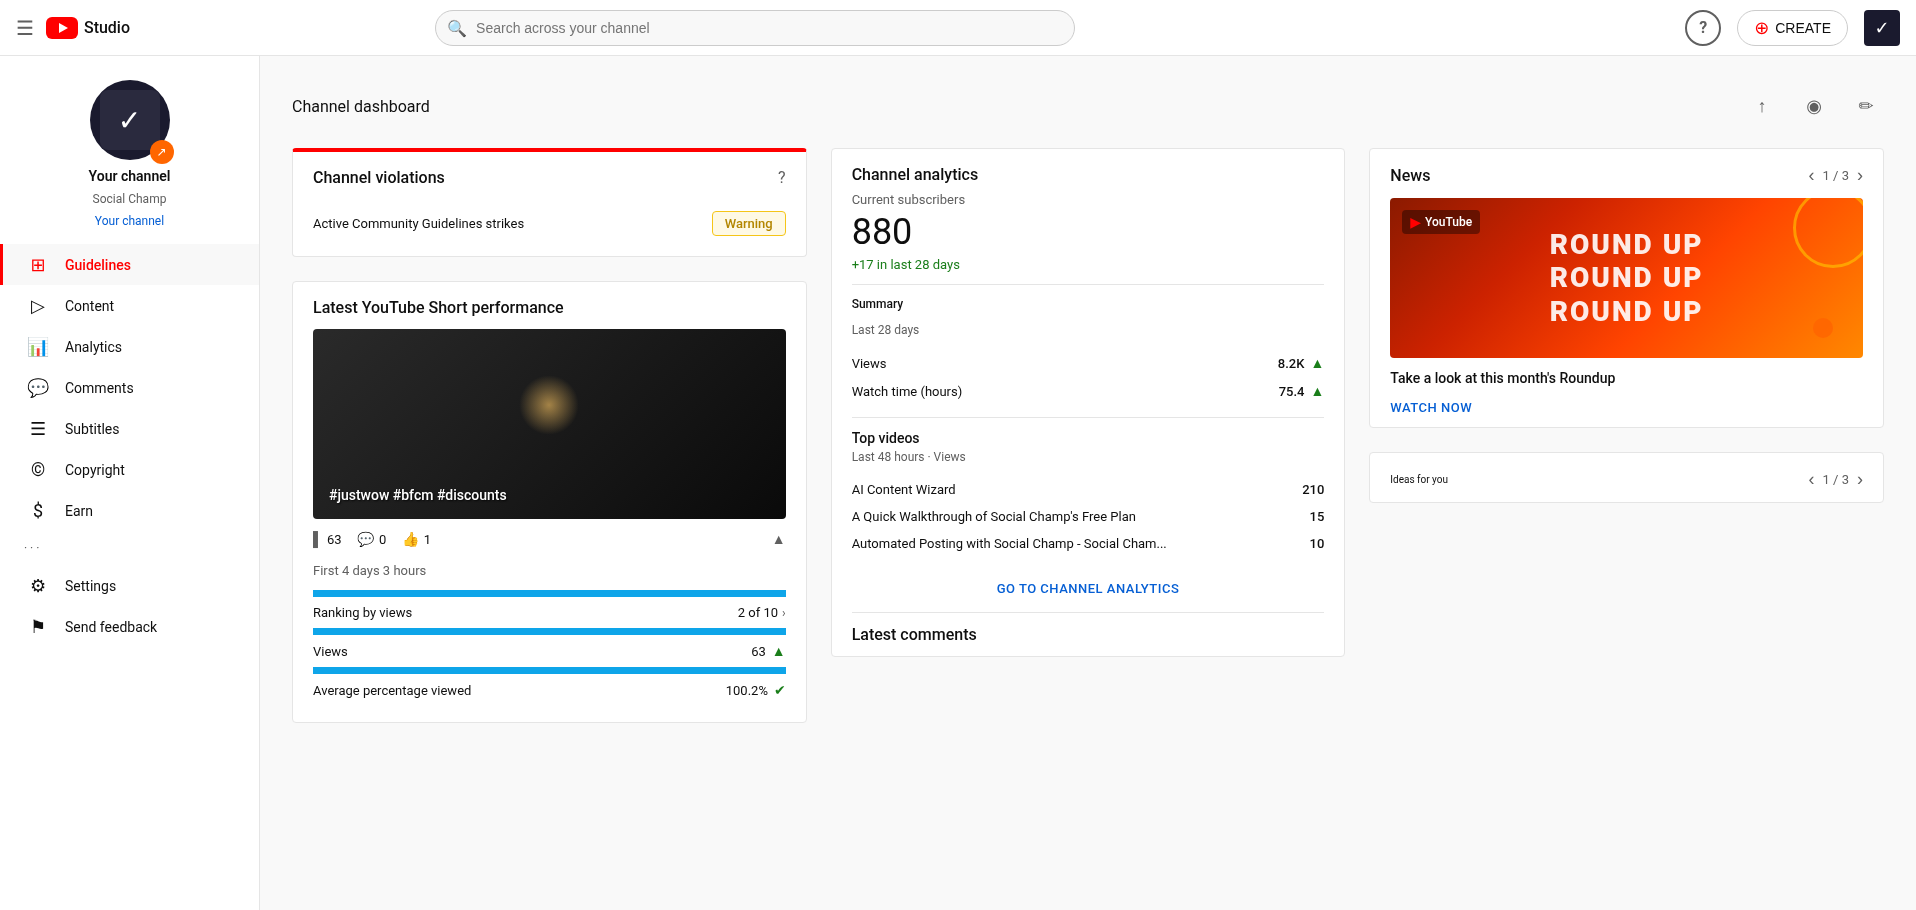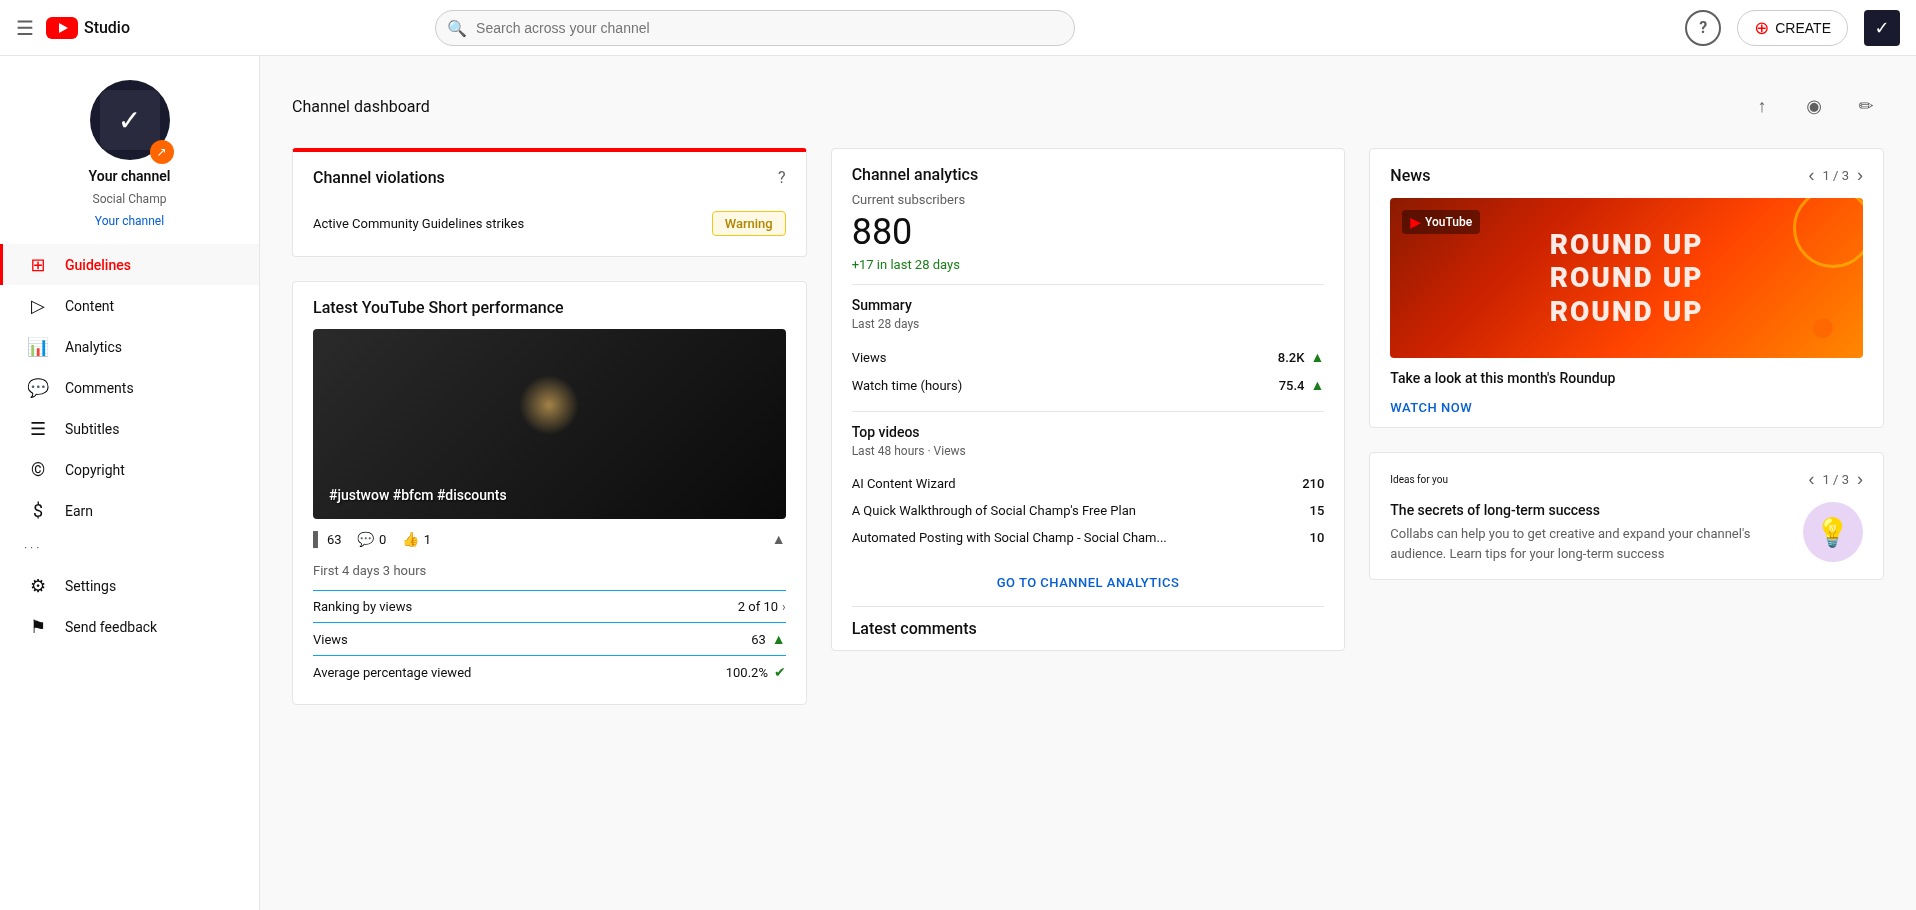--- a/index.html
+++ b/index.html
@@ -283,21 +283,21 @@
       font-size: 13px;
       color: #606060;
     }
     .performance-rows { padding: 0 20px 16px; }
     .perf-row {
       display: flex;
       align-items: center;
       justify-content: space-between;
       padding: 8px 0;
       font-size: 13px;
-      border-top: 1px solid #0ea5e9;
+      border-top: 7px solid #0ea5e9;
     }
     .perf-label { color: #0f0f0f; }
     .perf-rank { display: flex; align-items: center; gap: 4px; color: #0f0f0f; }
     .perf-value { display: flex; align-items: center; gap: 6px; }
     .perf-arrow { color: #606060; font-size: 12px; }
     .green-up { color: #1a7e1a; font-size: 14px; }
     .check-circle { color: #1a7e1a; font-size: 14px; }
 
     
     .analytics-card { }
@@ -305,21 +305,21 @@
       padding: 16px 20px 8px;
       font-size: 16px;
       font-weight: 500;
     }
     .subscribers-section { padding: 0 20px 12px; }
     .sub-label { font-size: 13px; color: #606060; margin-bottom: 4px; }
     .sub-count { font-size: 36px; font-weight: 400; color: #0f0f0f; }
     .sub-change { font-size: 13px; color: #1a7e1a; margin-top: 4px; }
     .divider { height: 1px; background: #e5e5e5; margin: 0 20px; }
     .summary-section { padding: 12px 20px; }
-    .summary-title { font-size: 14px; font-weight: 500; margin-bottom: 4px; }
+    .summary-title { font-size: 12px; font-weight: 500; margin-bottom: 12px; }
     .summary-period { font-size: 12px; color: #606060; margin-bottom: 12px; }
     .metric-row {
       display: flex;
       align-items: center;
       justify-content: space-between;
       padding: 6px 0;
       font-size: 13px;
     }
     .metric-label { color: #0f0f0f; }
     .metric-value { display: flex; align-items: center; gap: 6px; font-weight: 500; }
@@ -704,28 +704,19 @@
 
         <div class="card ideas-card" style="margin-top:24px;">
           <div class="ideas-header">
             <span class="ideas-title">Ideas for you</span>
             <div class="news-nav">
               <button class="news-nav-btn">‹</button>
               <span>1 / 3</span>
               <button class="news-nav-btn">›</button>
             </div>
           </div>
-          <div class="ideas-body">
-            <div class="ideas-text">
-              <div class="ideas-article-title">The secrets of long-term success</div>
-              <div class="ideas-article-desc">Collabs can help you to get creative and expand your channel's audience. Learn tips for your long-term success</div>
-            </div>
-            <div class="ideas-illustration">
-              <span>💡</span>
-            </div>
-          </div>
         </div>
 
       </div>
 
     </div>
   </div>
 </div>
 
 </body></html>

